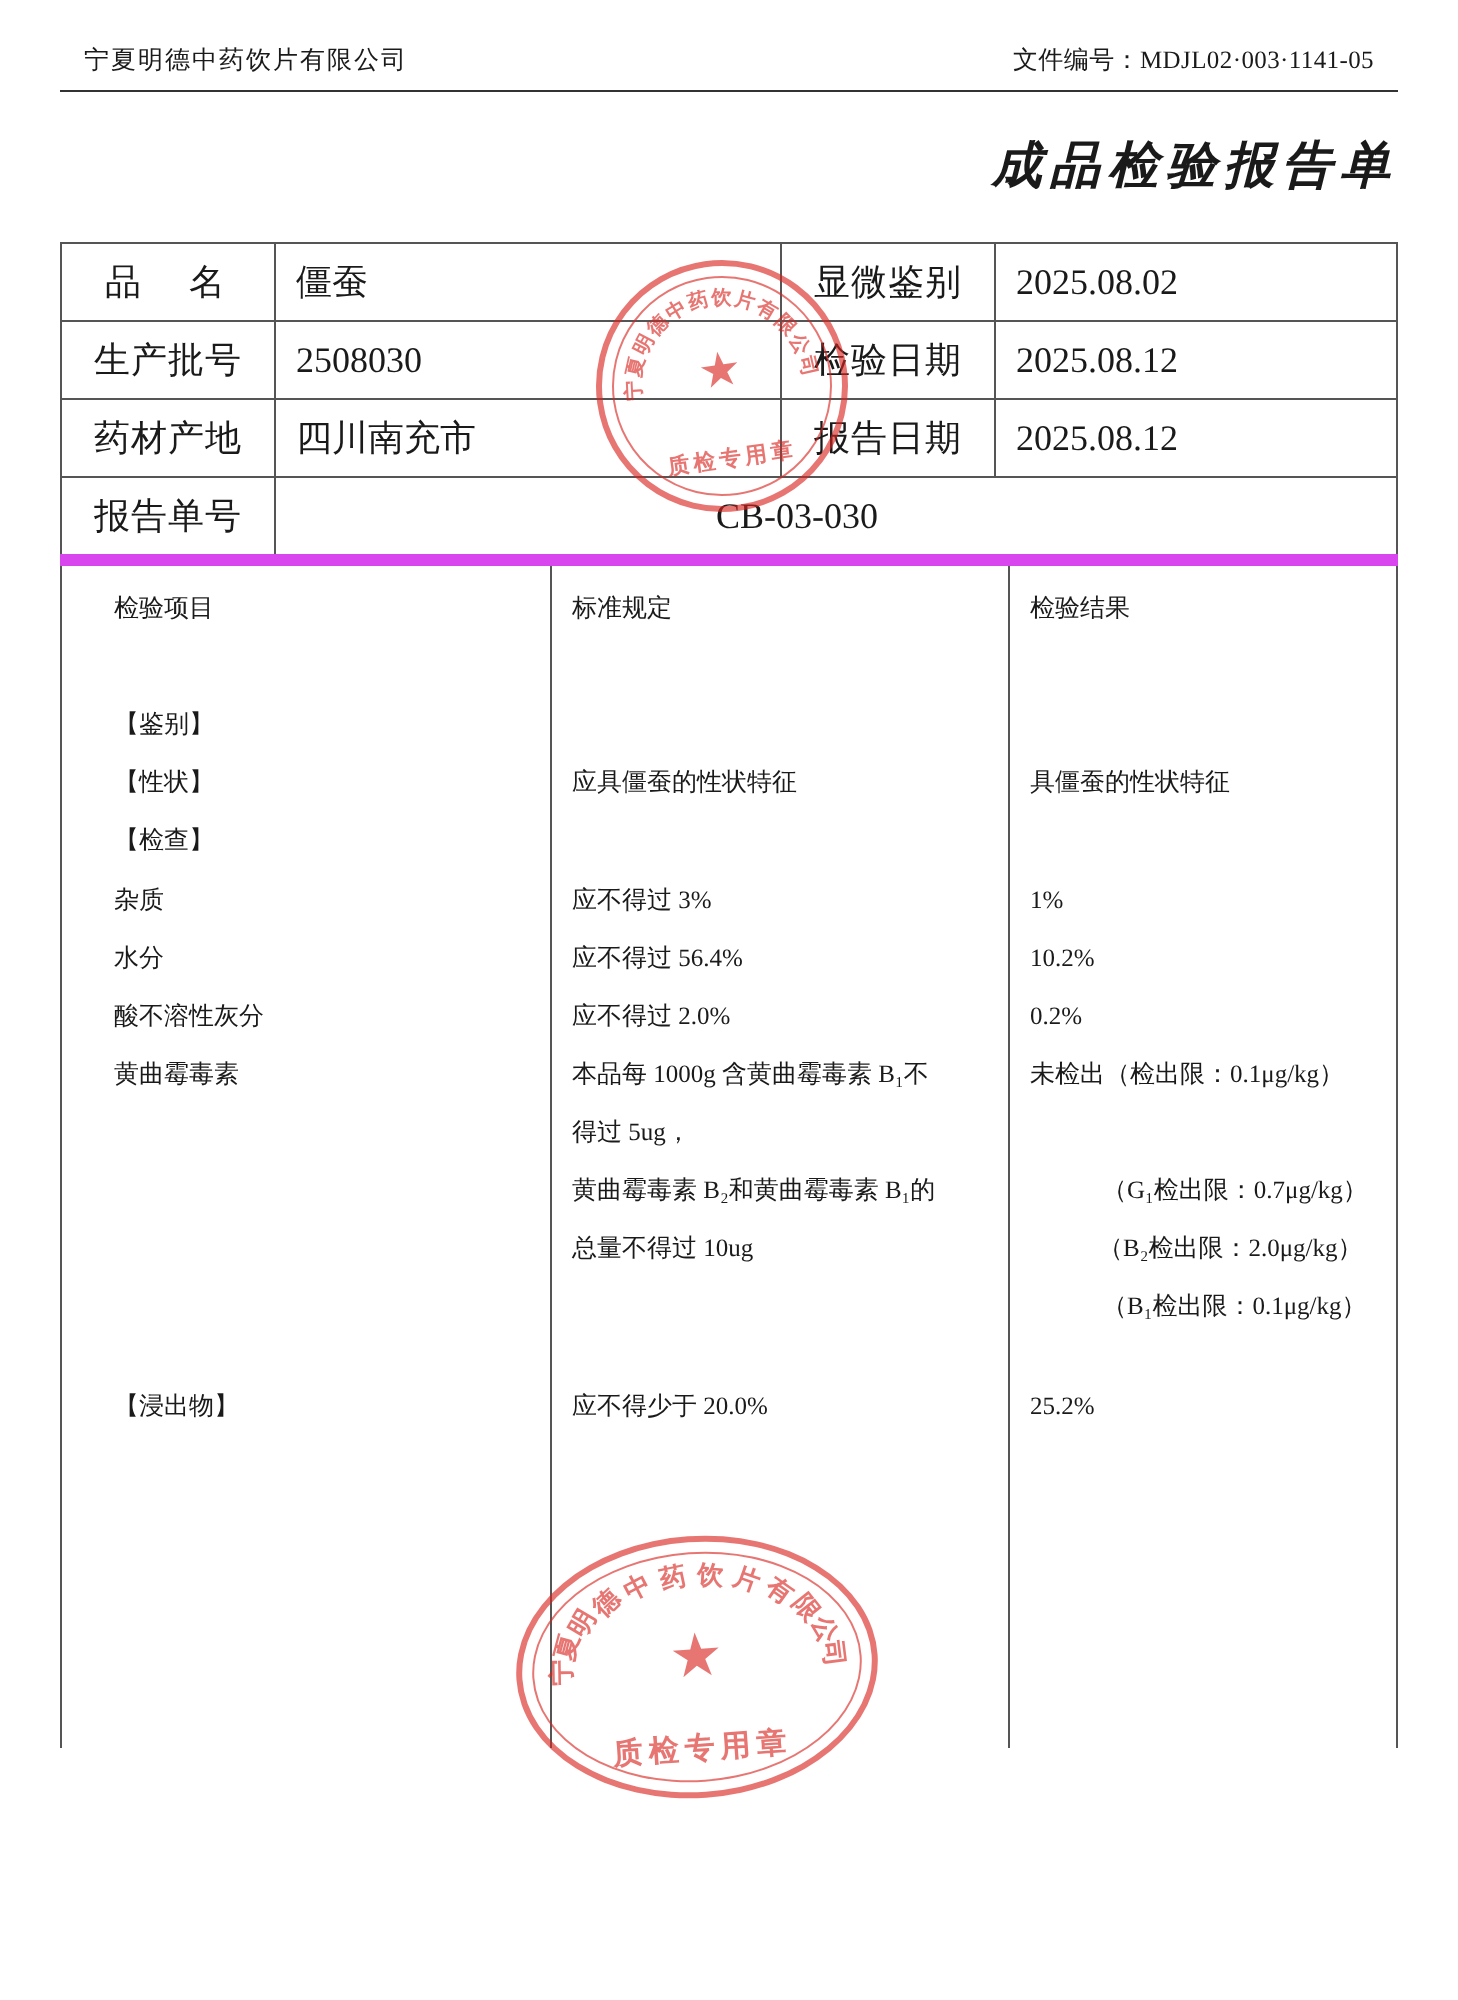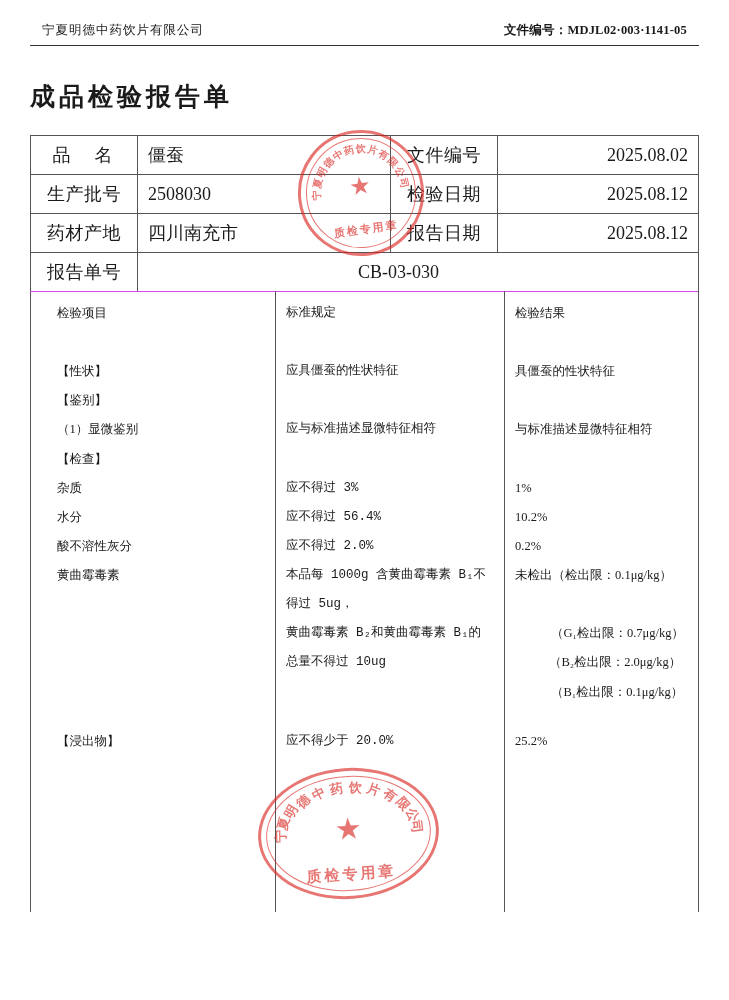--- a/index.html
+++ b/index.html
@@ -26,28 +26,29 @@
   .header {
     display: flex;
     justify-content: space-between;
     align-items: flex-end;
     font-size: 12.5px;
     padding: 0 12px 6px 12px;
     border-bottom: 1px solid #333;
     letter-spacing: 0.3px;
   }
   .header .company { letter-spacing: 1px; }
-  .header .docno { letter-spacing: 0.2px; font-weight: bold; }
+  .header .docno { letter-spacing: 0.2px; }
 
   .title {
-    text-align: left;
+    text-align: right;
     font-size: 25px;
     font-weight: bold;
     letter-spacing: 4px;
-    margin: 34px 0 22px 0;
+    margin: 20px 0 22px 0;
+    font-style: italic;
   }
 
   
   table.doc {
     width: 100%;
     border-collapse: collapse;
     table-layout: fixed;
     font-size: 18px;
   }
   table.doc td {
@@ -62,46 +63,46 @@
     letter-spacing: 3px;
     white-space: nowrap;
   }
   .lbl.tight { letter-spacing: 0.5px; }
   .val { padding-left: 12px; }
 
   
   .c1 { width: 86px; }
   .c2 { width: 232px; }
   .c3 { width: 86px; }
-  .c4 { width: auto; text-align: right; }
+  .c4 { width: auto; }
 
   .reportno-val { padding-left: 12px; }
 
   
   table.insp {
     width: 100%;
     border-collapse: collapse;
     table-layout: fixed;
     font-size: 12.5px;
     margin-top: -1px;
   }
   table.insp td {
     border-left: 1px solid #555;
     border-right: 1px solid #555;
     padding: 3px 10px;
     vertical-align: top;
     line-height: 1.85;
   }
   table.insp tr.head td {
-    border-top: 1px solid #d946ef;
+    border-top: 6px solid #d946ef;
     padding-top: 10px;
     padding-bottom: 12px;
   }
   table.insp .ic1 { width: 208px; padding-left: 26px; }
-  table.insp .ic2 { width: 208px; font-family: Liberation Mono, monospace; }
+  table.insp .ic2 { width: 208px; }
   table.insp .ic3 { width: auto; }
   .colhead { padding-left: 26px; }
   .colhead2 { padding-left: 42px; }
   .colhead3 { padding-left: 42px; }
 
   .spacer td { height: 14px; border-left:1px solid #555; border-right:1px solid #555;}
 
   
   .stamp {
     position: absolute;
@@ -177,21 +178,21 @@
     <div class="docno">文件编号：MDJL02·003·1141-05</div>
   </div>
 
   <div class="title">成品检验报告单</div>
 
   <table class="doc">
     <tbody>
         <tr>
       <td class="lbl c1">品　名</td>
       <td class="val c2">僵蚕</td>
-      <td class="lbl c3 tight">文件编号</td>
+      <td class="lbl c3 tight">显微鉴别</td>
       <td class="val c4">2025.08.02</td>
     </tr>
     <tr>
       <td class="lbl c1 tight">生产批号</td>
       <td class="val c2">2508030</td>
       <td class="lbl c3 tight">检验日期</td>
       <td class="val c4">2025.08.12</td>
     </tr>
     <tr>
       <td class="lbl c1 tight">药材产地</td>
@@ -215,33 +216,28 @@
       <td class="ic2 colhead2">标准规定</td>
       <td class="ic3 colhead3">检验结果</td>
     </tr>
     <tr class="spacer">
           <td></td>
           <td></td>
           <td></td>
         </tr>
 
     <tr>
+      <td class="ic1">【鉴别】</td>
+      <td class="ic2"></td>
+      <td class="ic3"></td>
+    </tr>
+    <tr>
       <td class="ic1">【性状】</td>
       <td class="ic2">应具僵蚕的性状特征</td>
       <td class="ic3">具僵蚕的性状特征</td>
-    </tr>
-    <tr>
-      <td class="ic1">【鉴别】</td>
-      <td class="ic2"></td>
-      <td class="ic3"></td>
-    </tr>
-    <tr>
-      <td class="ic1">（1）显微鉴别</td>
-      <td class="ic2">应与标准描述显微特征相符</td>
-      <td class="ic3">与标准描述显微特征相符</td>
     </tr>
     <tr>
       <td class="ic1">【检查】</td>
       <td class="ic2"></td>
       <td class="ic3"></td>
     </tr>
     <tr>
       <td class="ic1">杂质</td>
       <td class="ic2">应不得过 3%</td>
       <td class="ic3">1%</td>

